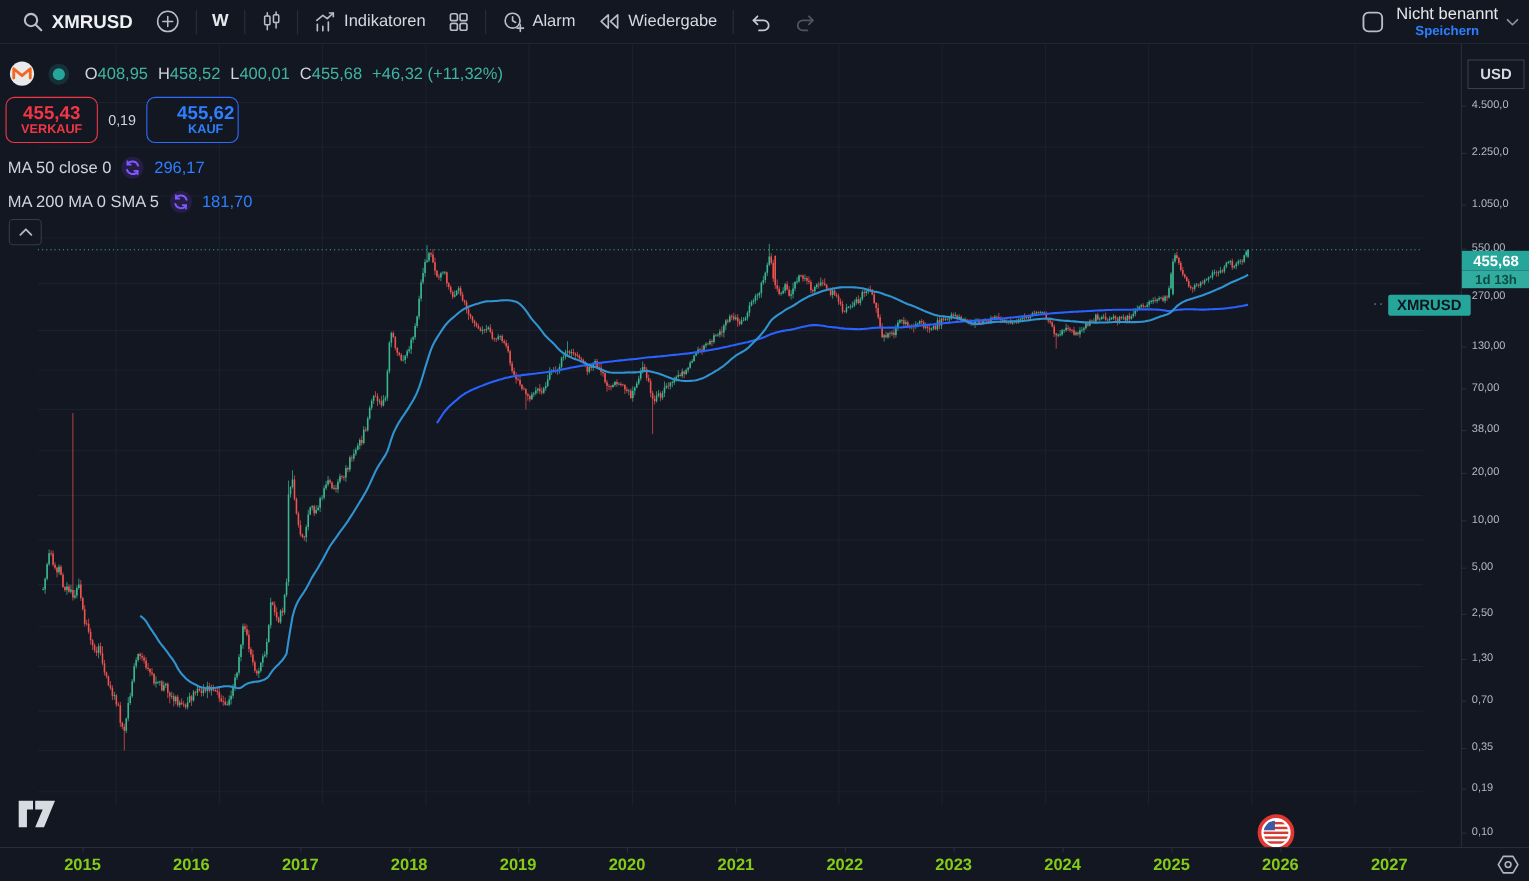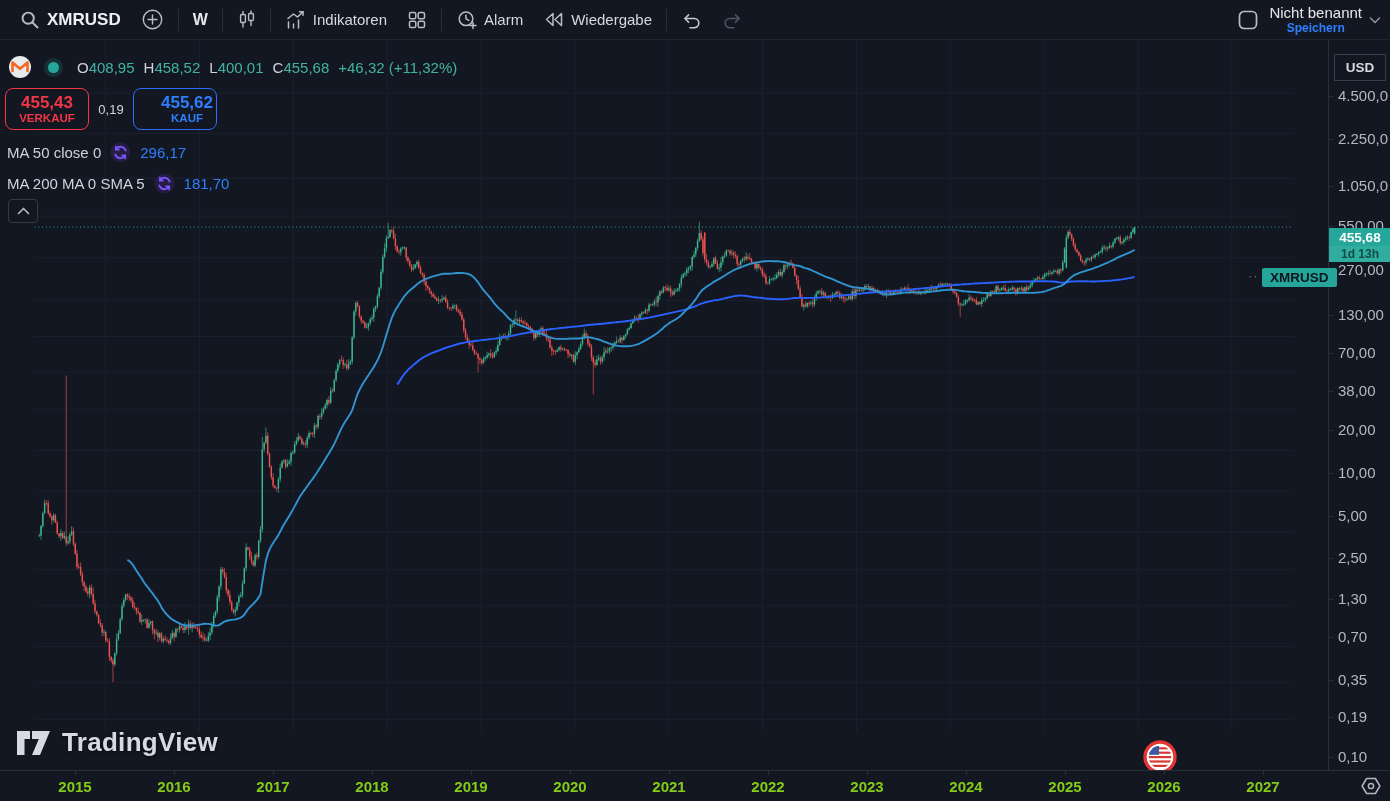--- a/index.html
+++ b/index.html
@@ -52,21 +52,21 @@
 
   .sym-badge { position:absolute; z-index:12; height:19px; padding:0 8px; background:#26a69a;
     color:#0e141f; font-size:13.5px; font-weight:bold; display:flex; align-items:center; border-radius:2px; }
   .badge-dots { position:absolute; z-index:12; color:#6b7080; font-size:13px; letter-spacing:1px; }
 
   .price-axis { position:absolute; left:1328px; top:40px; width:62px; height:730px;
     border-left:1px solid #2a2e39; background:#131722; z-index:8; }
   .usd-btn { position:absolute; left:5px; top:14px; width:52px; height:27px; border:1px solid #3a3e4a;
     border-radius:0; display:flex; align-items:center; justify-content:center;
     font-size:13.5px; font-weight:bold; color:#d6d9e0; cursor:pointer; background:#131722; }
-  .p-tick { position:absolute; left:9px; font-size:15px; color:#b4b8c1; line-height:16px; }
+  .p-tick { position:absolute; left:9px; font-size:10px; color:#b4b8c1; line-height:16px; }
   .p-tick-dash { position:absolute; left:0; width:4px; height:1px; background:#2a2e39; }
   .price-label { position:absolute; left:0px; width:62px; z-index:9; }
   .pl-price { height:18px; background:#26a69a; color:#ffffff; font-size:13.5px; font-weight:bold;
     display:flex; align-items:center; justify-content:center; }
   .pl-count { height:16px; background:#31ad9f; color:#0d4d45; font-size:12px; font-weight:bold;
     display:flex; align-items:center; justify-content:center; }
 
   .time-axis { position:absolute; left:0; top:770px; width:1390px; height:31px;
     border-top:1px solid #2a2e39; background:#131722; z-index:8; }
   .t-tick { position:absolute; top:7px; width:46px; margin-left:-23px; text-align:center;
@@ -263,21 +263,20 @@
       </svg>
   </div>
 
   <div class="overlay watermark">
     <span class="icon">
       <svg width="36" height="26" viewBox="0 0 36 26">
         <path d="M1,1 h13 v8 h-5.5 v16 h-7.5 z" fill="rgba(226,229,236,.95)"></path>
         <path d="M16,1 h18 l-10,24 h-8 l6.8,-16 h-6.8 z" fill="rgba(226,229,236,.95)"></path>
       </svg>
     </span>
-    <span class="watermark-text">TradingView</span>
   </div>
 
   <span class="badge-dots" id="badge-dots" style="left: 1248px; top: 228.276px;">··</span>
   <div class="sym-badge" id="sym-badge" style="left: 1262px; top: 227.776px;">XMRUSD</div>
 
   <div class="flag-marker" id="flag-marker" style="left: 1142.04px; top: 699px;">
     <svg width="36" height="36" viewBox="0 0 36 36">
       <circle cx="18" cy="18" r="15" fill="#ffffff" stroke="#e13632" stroke-width="3.4"></circle>
       <clipPath id="flagclip">
           <circle cx="18" cy="18" r="11.2"></circle>

